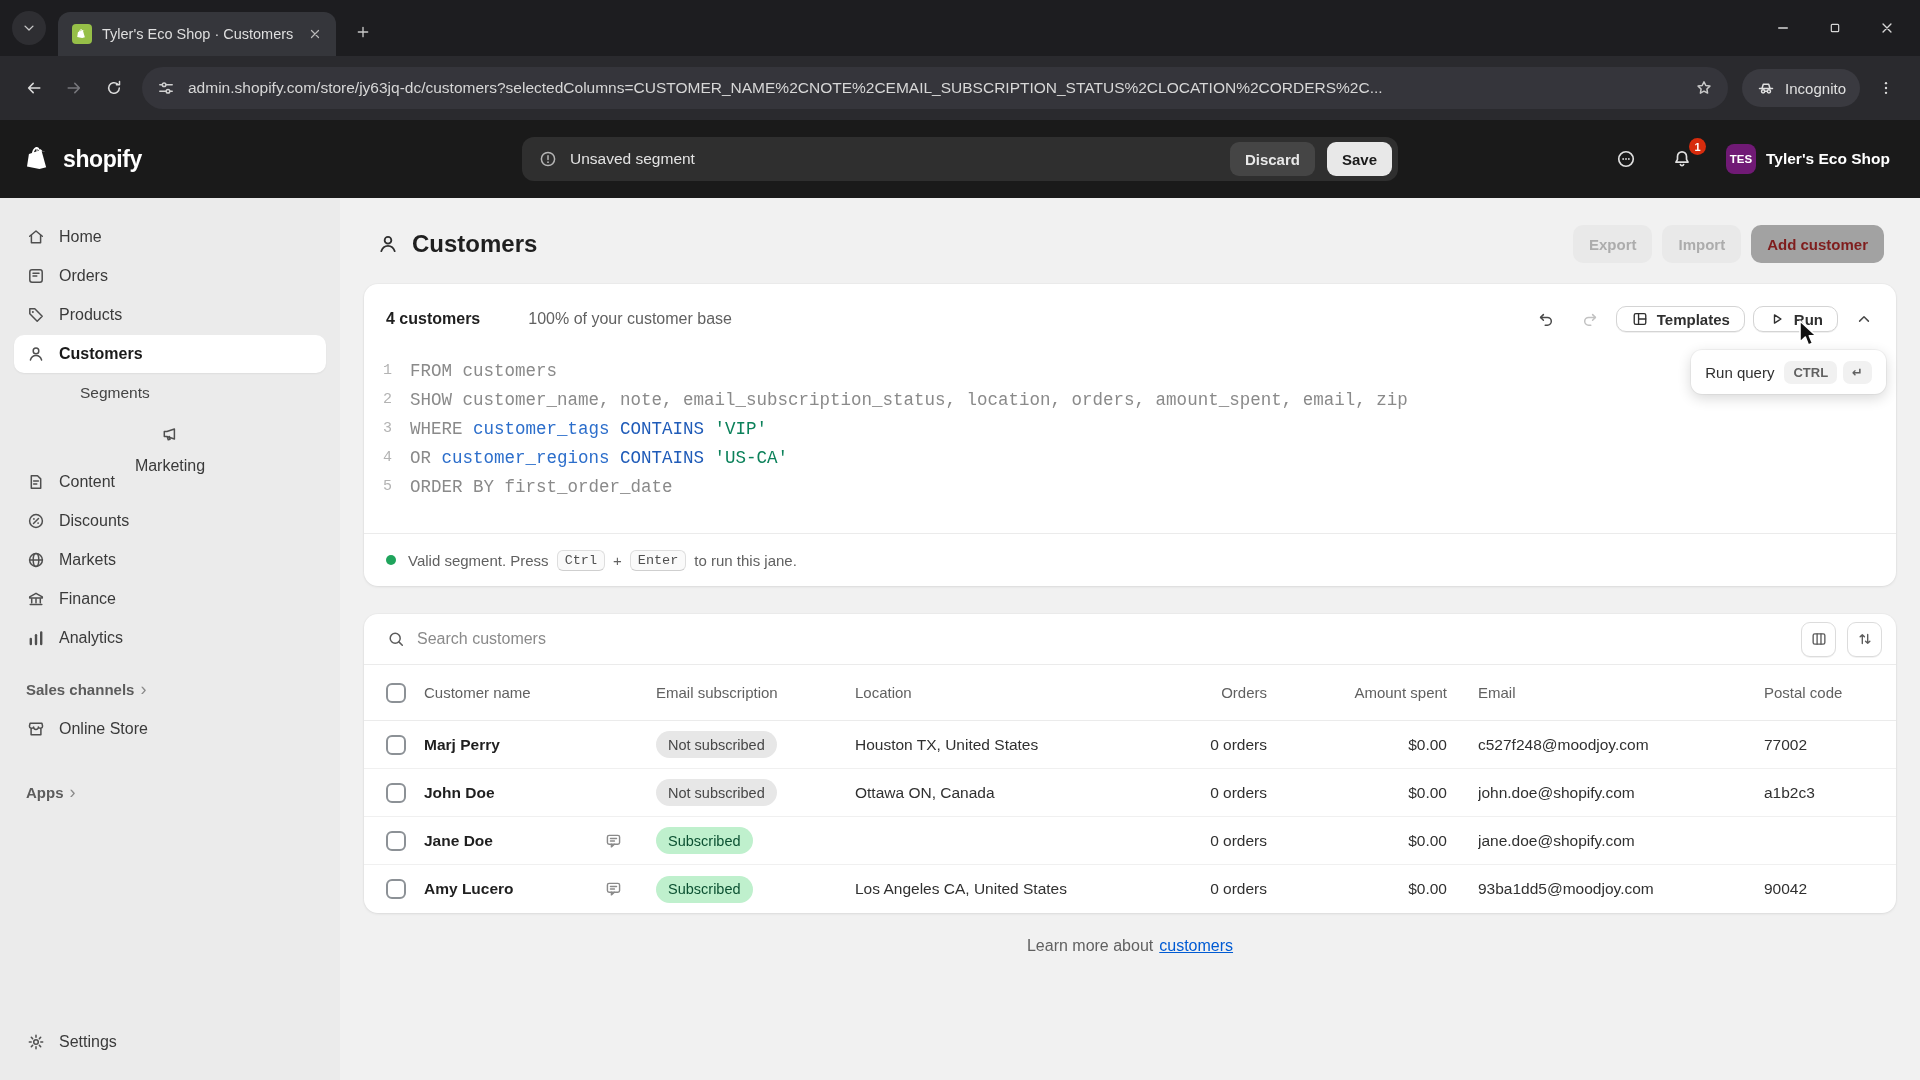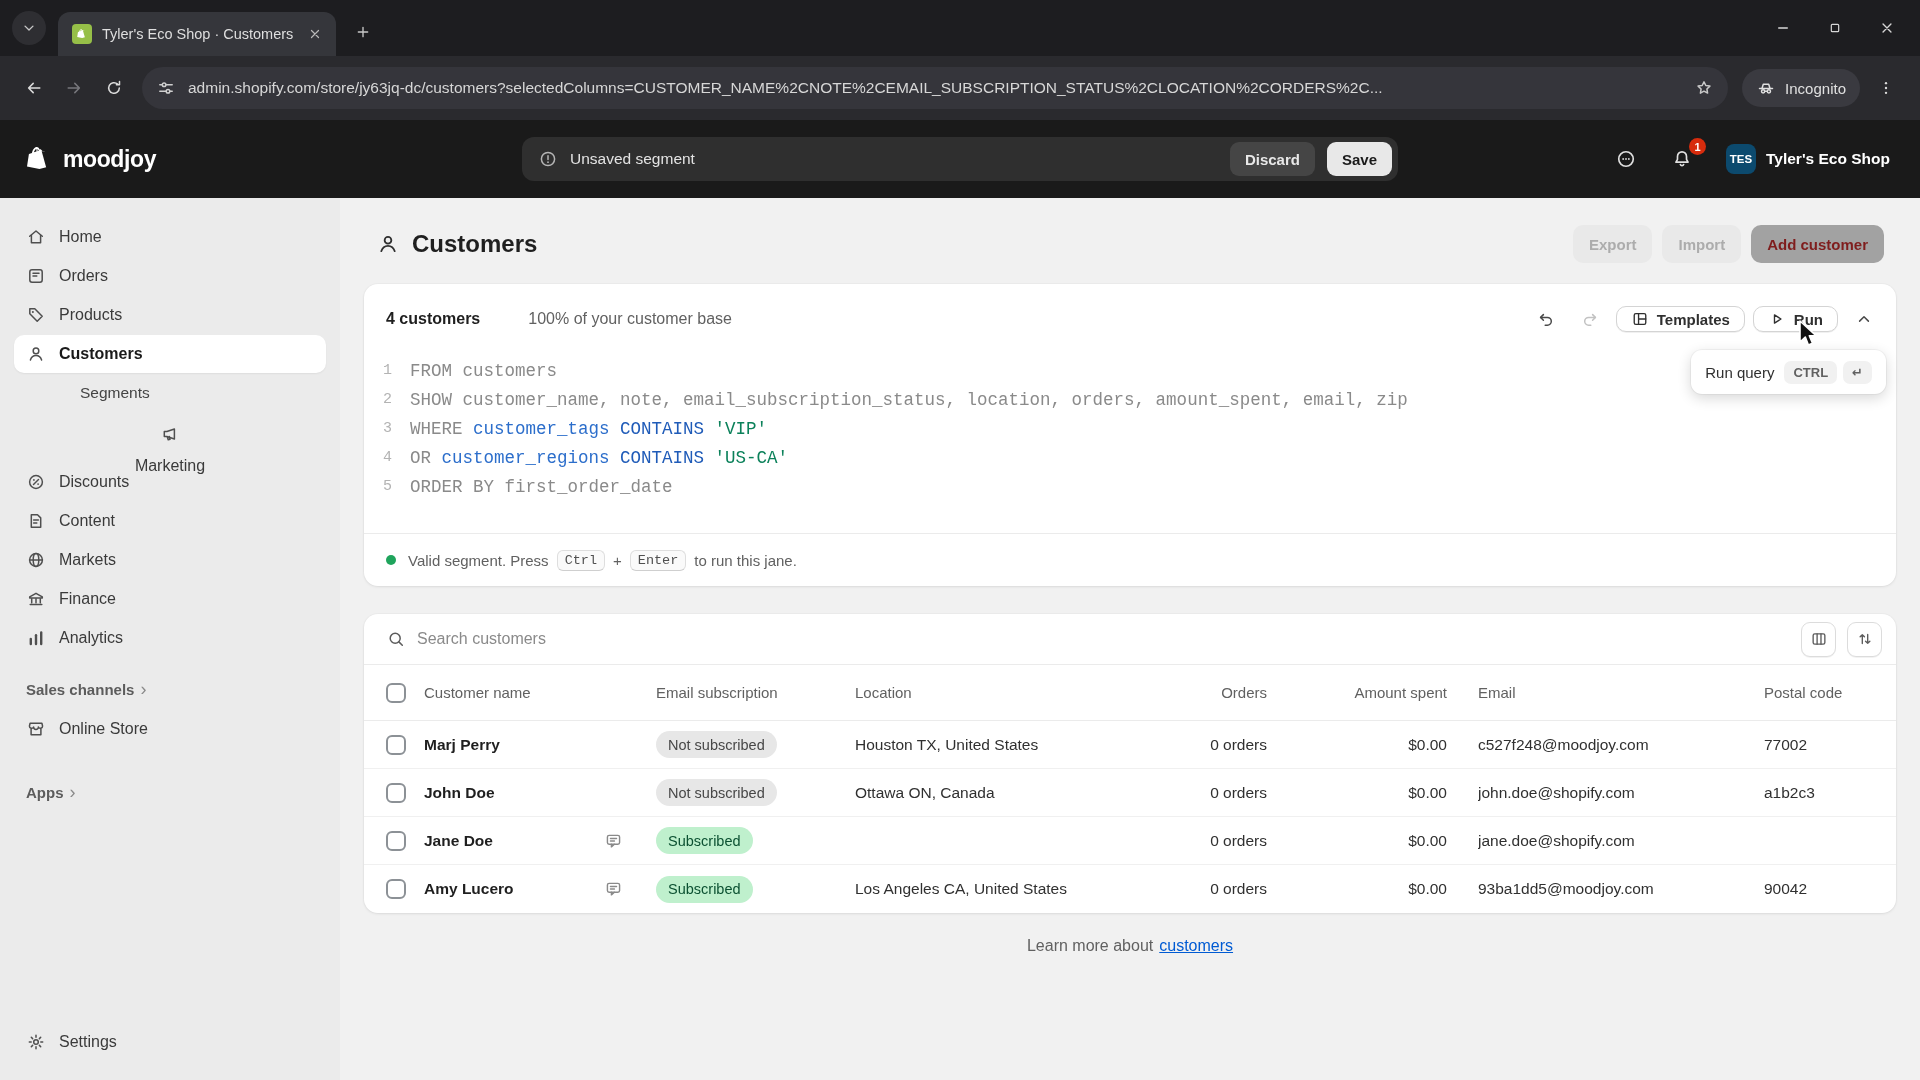--- a/index.html
+++ b/index.html
@@ -34,21 +34,21 @@
 .logo-word{font-size:23px;font-weight:700;letter-spacing:-.4px;color:#fff;}
 .savebar{position:absolute;left:50%;top:17px;transform:translateX(-50%);width:876px;height:44px;background:#2f2f2f;border-radius:12px;display:flex;align-items:center;gap:12px;padding:0 6px 0 16px;}
 .savebar-label{color:#e3e3e3;font-size:15.5px;}
 .sb-btn{height:34px;border-radius:9px;font-size:15px;font-weight:600;display:flex;align-items:center;padding:0 15px;border:none;font-family:inherit;}
 .sb-discard{background:#454545;color:#e8e8e8;margin-left:auto;}
 .sb-save{background:#e8e8e8;color:#1a1a1a;}
 .topbar-right{margin-left:auto;display:flex;align-items:center;gap:20px;}
 .tb-iconbtn{width:36px;height:36px;border-radius:10px;display:flex;align-items:center;justify-content:center;color:#e0e0e0;position:relative;background:transparent;border:none;}
 .notif-badge{position:absolute;top:-3px;right:-6px;min-width:17px;height:17px;border-radius:9px;background:#d72c0d;color:#fff;font-size:11px;font-weight:700;display:flex;align-items:center;justify-content:center;padding:0 4px;}
 .store-chip{display:flex;align-items:center;gap:10px;height:44px;padding:0 6px;border-radius:10px;}
-.store-avatar{width:30px;height:30px;border-radius:8px;background:#0c4a6e;color:#fff;font-size:11.5px;font-weight:700;display:flex;align-items:center;justify-content:center;}
+.store-avatar{width:30px;height:30px;border-radius:8px;background:#701a75;color:#fff;font-size:11.5px;font-weight:700;display:flex;align-items:center;justify-content:center;}
 .store-name{color:#fff;font-size:15.5px;font-weight:600;}
 
 
 .app{display:flex;height:882px;}
 .sidebar{width:340px;background:#ebebeb;padding:20px 14px 18px;display:flex;flex-direction:column;}
 .nav-item{height:38px;margin-bottom:1px;border-radius:10px;display:flex;align-items:center;gap:13px;padding:0 12px;font-size:16px;color:#3a3a3a;}
 .nav-item .icon{color:#4f4f4f;}
 .nav-item.active{background:#fff;font-weight:700;color:#1a1a1a;box-shadow:0 1px 2px rgba(0,0,0,.06);}
 .nav-item.gap{margin-top:12px;flex-direction:column;}
 .nav-sub{height:38px;margin-bottom:1px;border-radius:10px;display:flex;align-items:center;padding-left:66px;font-size:15.5px;color:#444;}
@@ -241,21 +241,21 @@
   </div>
 </div>
 
 <div class="topbar">
   <div class="logo">
     <span class="icon i30">
         <svg viewBox="0 0 20 20">
           <path fill="currentColor" d="M13.8 4.9c0-.1-.1-.2-.2-.2l-1.3-.1-1-1c-.1-.1-.3-.1-.4-.1l-.5.2C10.1 2.8 9.5 2 8.5 2 7.1 2 5.8 3.7 5.3 6l-1.5.5c-.5.2-.5.2-.6.7L2 15l8.3 1.6 4.5-1.1s-3-10.5-3-10.6zM9.9 4.5l-.8.3c0-.6-.1-1.1-.3-1.5.5.2.9.7 1.1 1.2zm-1.6.5-1.7.5c.4-1.3 1.1-1.9 1.6-2.1.1.4.2 1 .1 1.6z"></path>
         </svg>
       </span>
-    <span class="logo-word">moodjoy</span>
+    <span class="logo-word">shopify</span>
   </div>
   <div class="savebar">
     <span class="icon i20" style="color:#b5b5b5">
         <svg viewBox="0 0 20 20" fill="none" stroke="currentColor" stroke-width="1.5" stroke-linecap="round" stroke-linejoin="round">
           <circle cx="10" cy="10" r="6.6"></circle>
           <path d="M10 6.7v3.8"></path>
           <circle cx="10" cy="13.2" r=".9" fill="currentColor" stroke="none"></circle>
         </svg>
       </span>
     <span class="savebar-label">Unsaved segment</span>
@@ -336,36 +336,36 @@
             <svg viewBox="0 0 20 20" fill="none" stroke="currentColor" stroke-width="1.5" stroke-linecap="round" stroke-linejoin="round">
               <path d="M14.4 5 6.9 7.5H4.3v5h2.6l7.5 2.5z"></path>
               <path d="M7.3 12.7l.9 3.1 1.9-.5-.8-2.8"></path>
             </svg>
           </span>
           <span class="nav-label">Marketing</span>
         </div>
         <div class="nav-item">
           <span class="icon " style="width:20px;height:20px">
             <svg viewBox="0 0 20 20" fill="none" stroke="currentColor" stroke-width="1.5" stroke-linecap="round" stroke-linejoin="round">
+              <path d="M5.3 3.7h6.2l3.2 3.2v9.4H5.3z"></path>
+              <path d="M7.6 9.1h4.8M7.6 11.9h3.2"></path>
+            </svg>
+          </span>
+          <span class="nav-label">Content</span>
+        </div>
+        <div class="nav-item">
+          <span class="icon " style="width:20px;height:20px">
+            <svg viewBox="0 0 20 20" fill="none" stroke="currentColor" stroke-width="1.5" stroke-linecap="round" stroke-linejoin="round">
               <circle cx="10" cy="10" r="6.4"></circle>
               <path d="M7.5 12.5l5-5"></path>
               <circle cx="7.9" cy="7.9" r=".9" fill="currentColor" stroke="none"></circle>
               <circle cx="12.1" cy="12.1" r=".9" fill="currentColor" stroke="none"></circle>
             </svg>
           </span>
           <span class="nav-label">Discounts</span>
-        </div>
-        <div class="nav-item">
-          <span class="icon " style="width:20px;height:20px">
-            <svg viewBox="0 0 20 20" fill="none" stroke="currentColor" stroke-width="1.5" stroke-linecap="round" stroke-linejoin="round">
-              <path d="M5.3 3.7h6.2l3.2 3.2v9.4H5.3z"></path>
-              <path d="M7.6 9.1h4.8M7.6 11.9h3.2"></path>
-            </svg>
-          </span>
-          <span class="nav-label">Content</span>
         </div>
         <div class="nav-item">
           <span class="icon " style="width:20px;height:20px">
             <svg viewBox="0 0 20 20" fill="none" stroke="currentColor" stroke-width="1.5" stroke-linecap="round" stroke-linejoin="round">
               <circle cx="10" cy="10" r="6.4"></circle>
               <ellipse cx="10" cy="10" rx="2.8" ry="6.4"></ellipse>
               <path d="M3.6 10h12.8"></path>
             </svg>
           </span>
           <span class="nav-label">Markets</span>

